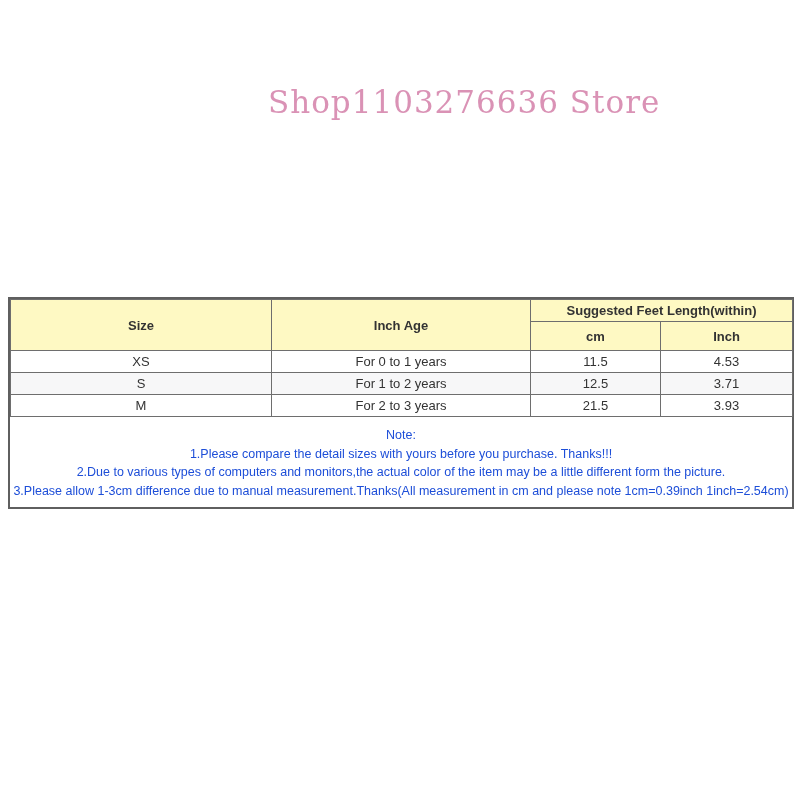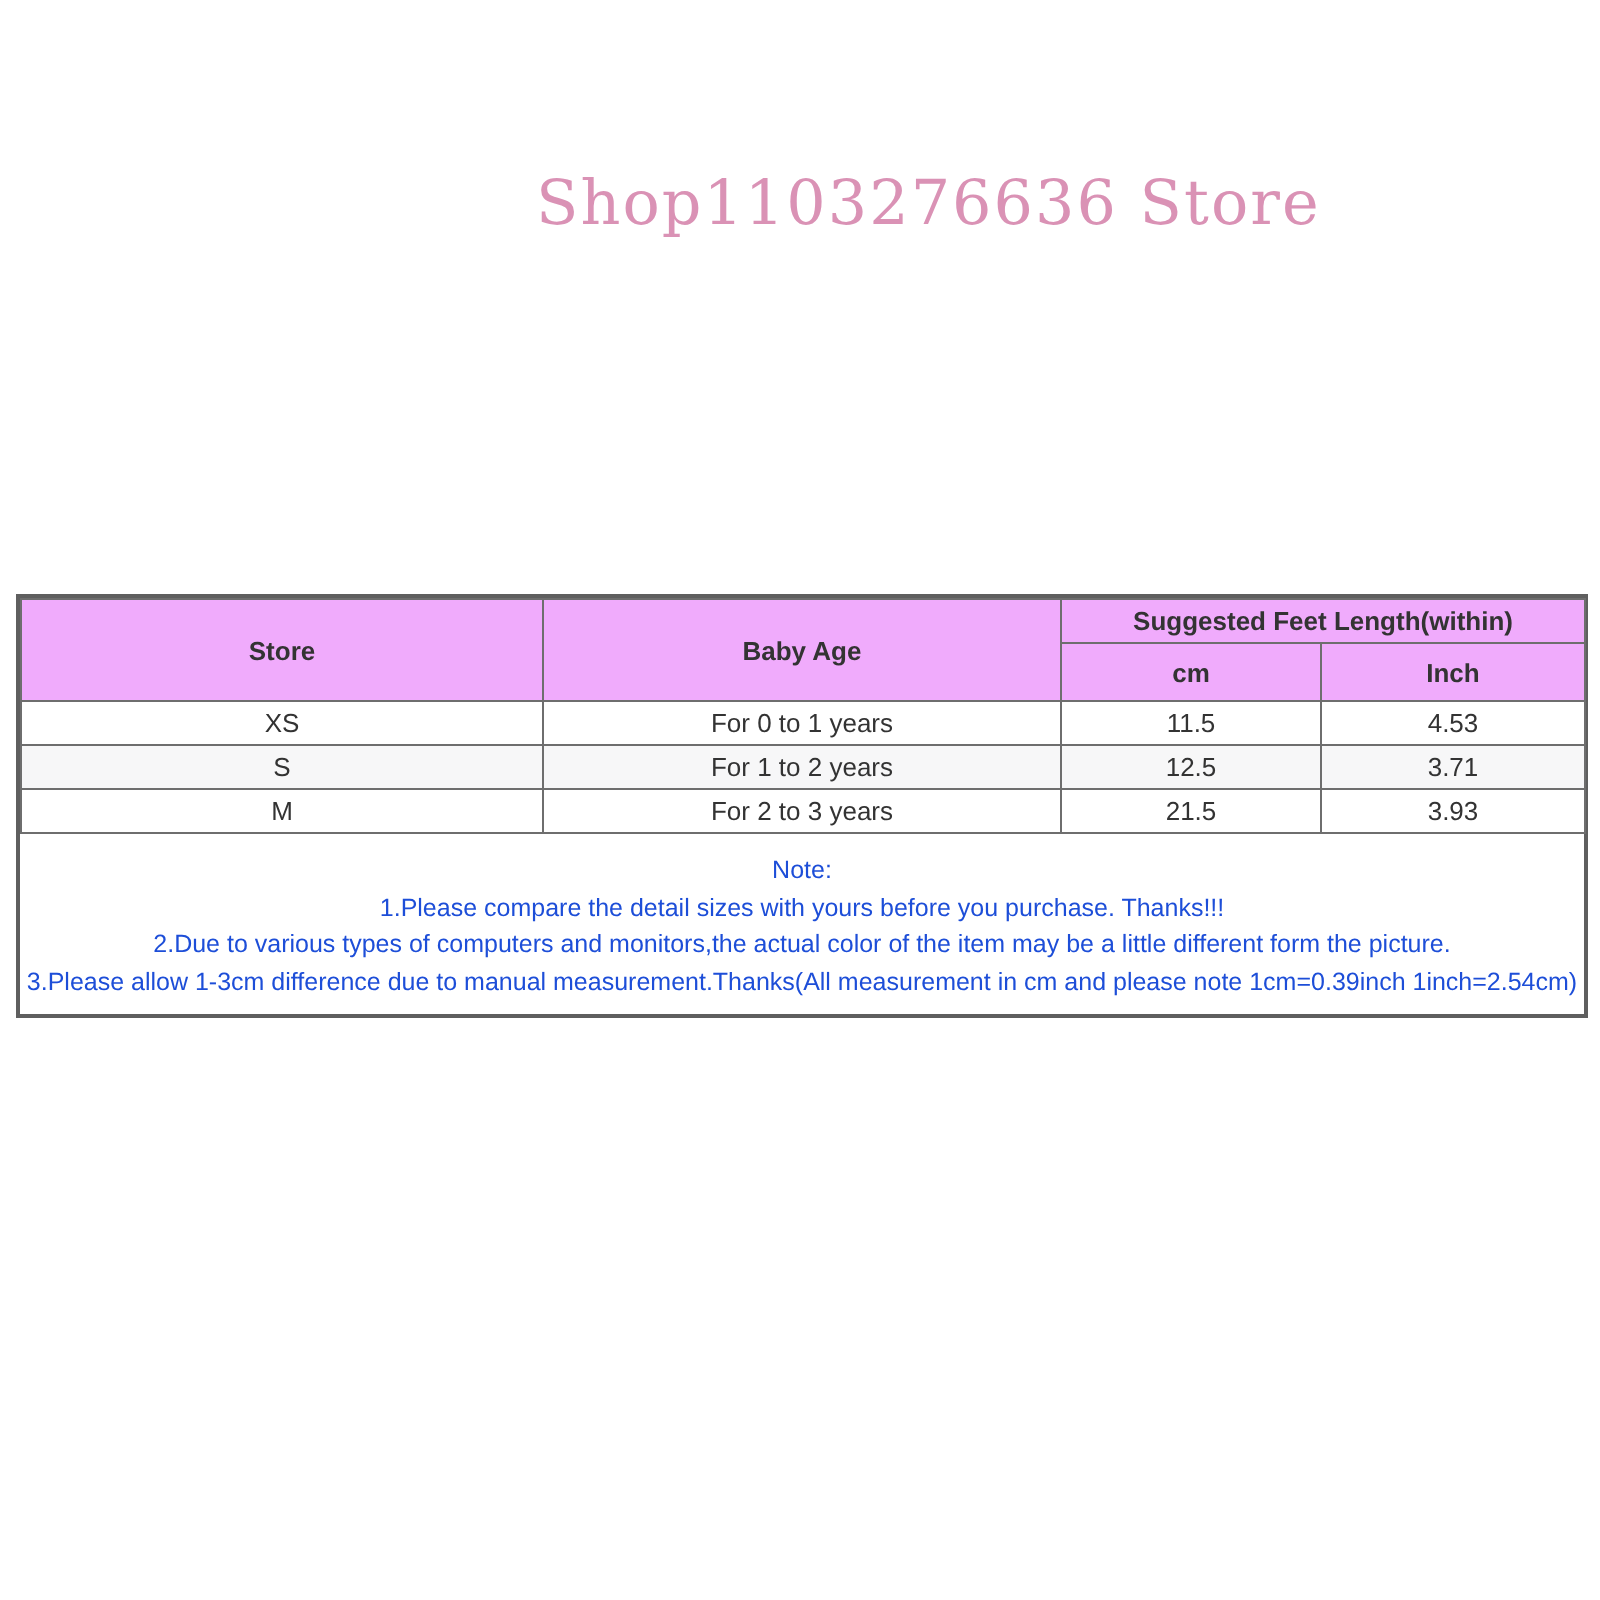--- a/index.html
+++ b/index.html
@@ -40,21 +40,21 @@
     text-align: center;
     vertical-align: middle;
     font-size: 13px;
     color: #333333;
     padding: 0;
     overflow: hidden;
     white-space: nowrap;
   }
   table.size-table th {
     font-weight: bold;
-    background: #f0abfc;
+    background: #fef9c3;
   }
   tr.hrow-1 { height: 22px; }
   tr.hrow-2 { height: 29px; }
   tr.body-row { height: 22px; }
   tr.body-row td { border-top: 1px solid #8a8a8a; }
   tr.row-alt td { background: #f7f7f8; }
   .notes {
     position: absolute;
     left: 0;
     top: 120px;
@@ -88,22 +88,22 @@
 
     <table class="size-table">
       <colgroup>
         <col class="c-size">
           <col class="c-age">
           <col class="c-cm">
           <col class="c-inch">
       </colgroup>
       <thead>
         <tr class="hrow-1">
-          <th rowspan="2">Store</th>
-          <th rowspan="2">Baby Age</th>
+          <th rowspan="2">Size</th>
+          <th rowspan="2">Inch Age</th>
           <th colspan="2">Suggested Feet Length(within)</th>
         </tr>
         <tr class="hrow-2">
           <th>cm</th>
           <th>Inch</th>
         </tr>
       </thead>
       <tbody>
         <tr class="body-row">
           <td>XS</td>

